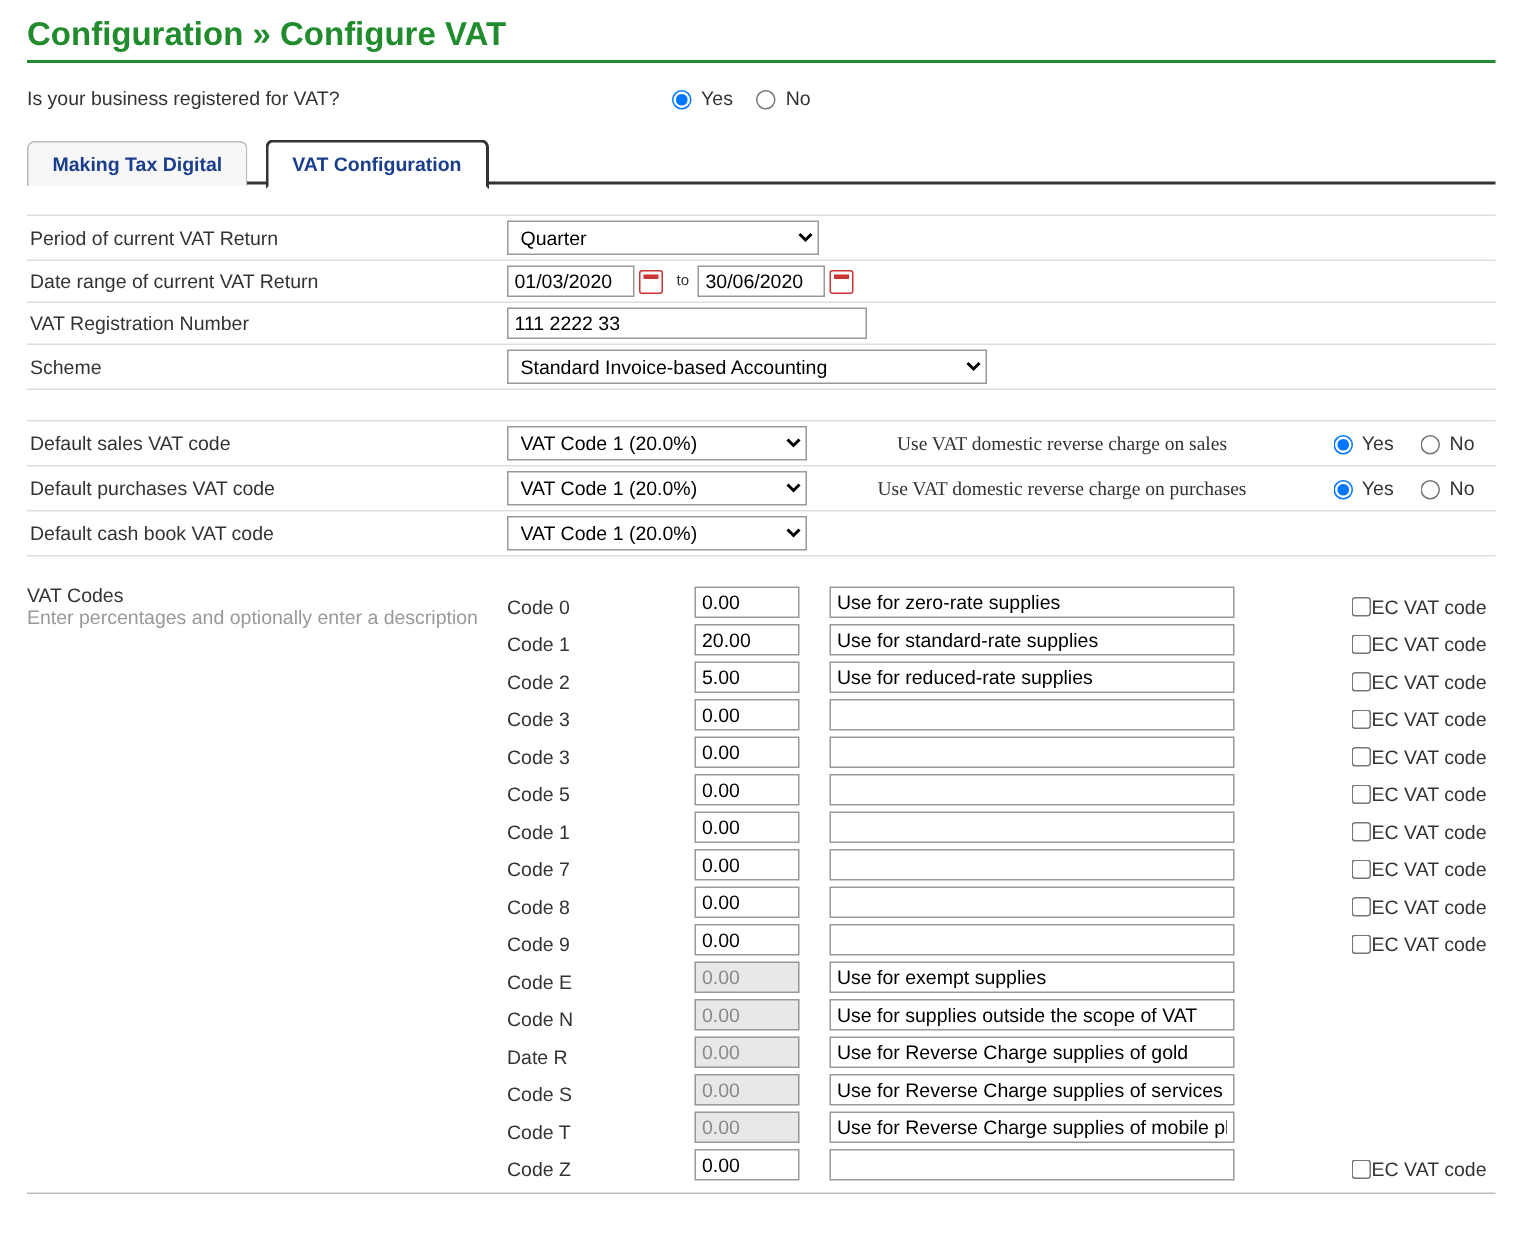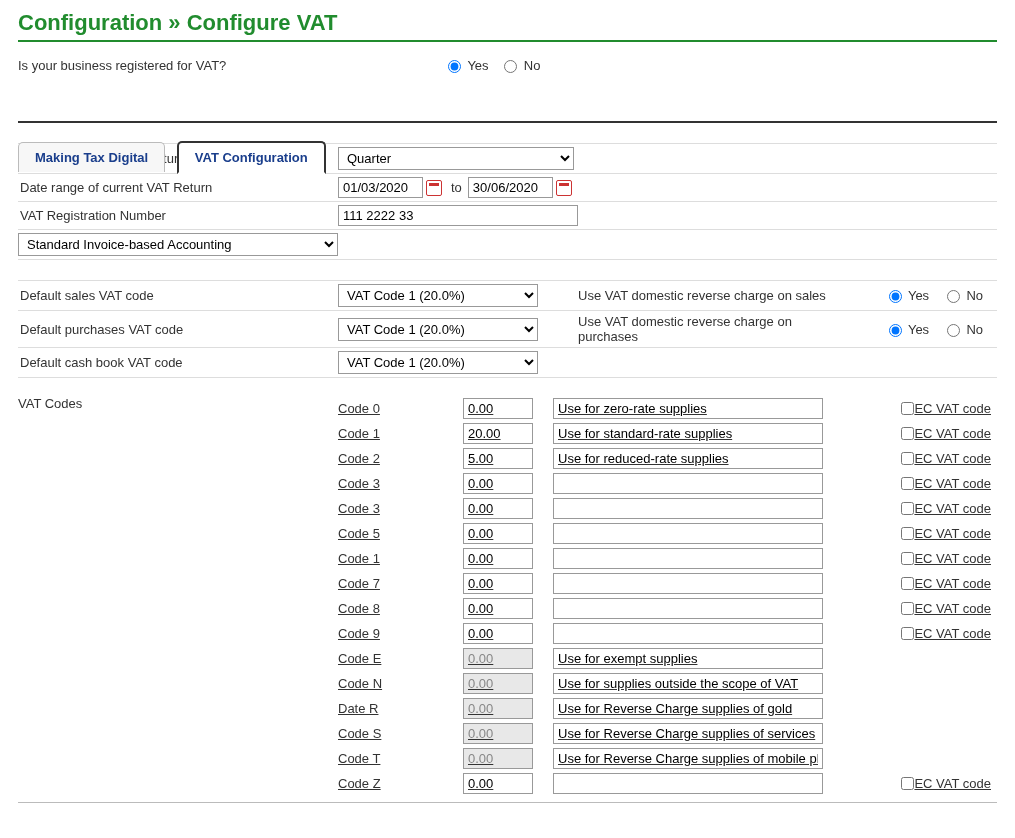--- a/index.html
+++ b/index.html
@@ -3,43 +3,43 @@
 <meta charset="utf-8">
 <style>
   * { box-sizing: border-box; }
   body { font-family: Arial, Helvetica, sans-serif; font-size: 13px; color:#333; margin:0; padding:10px 18px; background:#fff;}
   h1.page-title { color:#218c2e; font-size:22px; font-weight:bold; margin:0 0 2px 0; padding-bottom:4px; border-bottom:2px solid #218c2e;}
   .regrow { display:flex; align-items:center; padding:14px 0 18px 0;}
   .regrow-label { width:430px; }
   .radio-group label { margin-right:12px; font-size:13px;}
   .tabs-wrap { border-bottom:2px solid #333; position:relative; height:32px; }
   .tab { display:inline-block; padding:7px 16px; border:1px solid #bbb; border-bottom:none; border-radius:5px 5px 0 0; background:#f7f7f7; color:#1a3e8c; font-weight:bold; font-size:13px; position:relative; bottom:-2px; margin-right:8px; cursor:pointer;}
-  .tab.active { background:#fff; border:2px solid #333; border-bottom:2px solid #fff;margin-top:48px;}
+  .tab.active { background:#fff; border:2px solid #333; border-bottom:2px solid #fff;}
   .section { margin-top:20px;}
   .frow { display:flex; align-items:center; border-top:1px solid #ddd; padding:3px 0; min-height:27px;}
   .frow:last-child { border-bottom:1px solid #ddd;}
   .flabel { width:320px; padding-left:2px;}
   select, input[type=text] { font-family:inherit; font-size:13px; padding:2px 4px; border:1px solid #999; background:#fff;}
-  select.period { width:236px;}
+  select.period { width:208px;}
   input.date { width:85px;}
   .cal-icon { display:inline-block; width:16px; height:16px; vertical-align:middle; border:1px solid #c33; border-radius:2px; position:relative; margin:0 3px; background:#fff;}
   .cal-icon::before { content:""; position:absolute; top:2px; left:2px; right:2px; height:3px; background:#c33;}
-  .to-label { margin:0 6px; font-size:13px;}
+  .to-label { margin:0 6px; font-size:10px;}
   input.vatreg { width:240px;}
   select.scheme { width:320px;}
   select.vatcode { width:200px;}
-  .reverse-label { width:300px; text-align:left; padding-left:40px;}
+  .reverse-label { width:300px; text-align:center; padding-left:40px;font-family:Liberation Serif, serif;}
   .rev-radios { margin-left:auto; padding-right:4px;}
   .rev-radios label { margin-left:4px; margin-right:10px;}
   .codes-block { margin-top:18px;}
   .codes-head { display:flex; }
   .codes-left { width:320px;}
   .codes-left .sub { color:#999;}
   .codes-lines { flex:1;}
-  .codeline { display:flex; align-items:center; padding:2px 0;text-decoration:underline;}
+  .codeline { display:flex; align-items:flex-end; padding:2px 0;}
   .codelabel { width:125px;}
   input.pct { width:70px;}
   input.pct.disabled { background:#e8e8e8; color:#888;}
   input.desc { width:270px; margin-left:20px;}
   .ec-wrap { margin-left:auto; display:flex; align-items:center; padding-right:6px;}
   .ec-wrap input { margin-right:4px;}
   .bottom-border { border-bottom:1px solid #bbb; margin-top:6px; margin-bottom:14px;}
   input[type=radio]{ margin:0 3px 0 0; vertical-align:middle;}
   input[type=checkbox]{ margin:0; vertical-align:middle;}
 </style>
@@ -72,20 +72,21 @@
     <span class="cal-icon"></span>
     <span class="to-label">to</span>
     <input type="text" class="date" value="30/06/2020" style="">
     <span class="cal-icon"></span>
   </div>
   <div class="frow">
     <div class="flabel">VAT Registration Number</div>
     <input type="text" class="vatreg" value="111 2222 33" style="">
   </div>
   <div class="frow" style="border-bottom:1px solid #ddd;">
+    <div class="flabel">Scheme</div>
     <select class="scheme"><option>Standard Invoice-based Accounting</option></select>
   </div>
 </div>
 
 <div class="section">
   <div class="frow">
     <div class="flabel">Default sales VAT code</div>
     <select class="vatcode"><option>VAT Code 1 (20.0%)</option></select>
     <div class="reverse-label">Use VAT domestic reverse charge on sales</div>
     <div class="rev-radios">
@@ -104,20 +105,21 @@
   </div>
   <div class="frow" style="border-bottom:1px solid #ddd;">
     <div class="flabel">Default cash book VAT code</div>
     <select class="vatcode"><option>VAT Code 1 (20.0%)</option></select>
   </div>
 </div>
 
 <div class="codes-block codes-head">
   <div class="codes-left">
     <div>VAT Codes</div>
+    <div class="sub">Enter percentages and optionally enter a description</div>
   </div>
   <div class="codes-lines" id="codes-lines">
       <div class="codeline">
         <div class="codelabel">Code 0</div>
         <input type="text" class="pct" value="0.00" style="">
         <input type="text" class="desc" value="Use for zero-rate supplies" style="">
         <div class="ec-wrap">
           <input type="checkbox" style="">
           <span>EC VAT code</span>
         </div>

